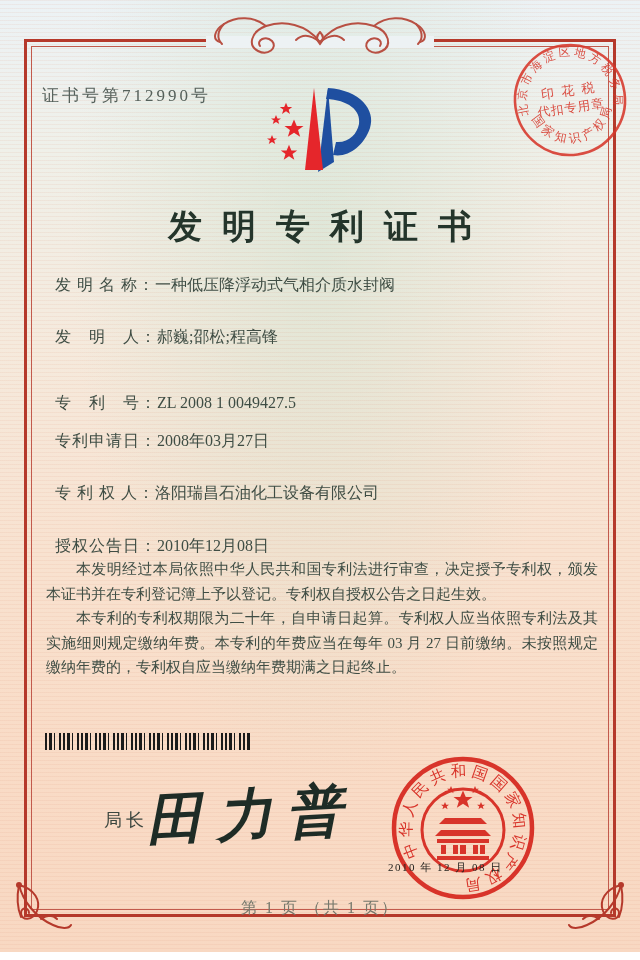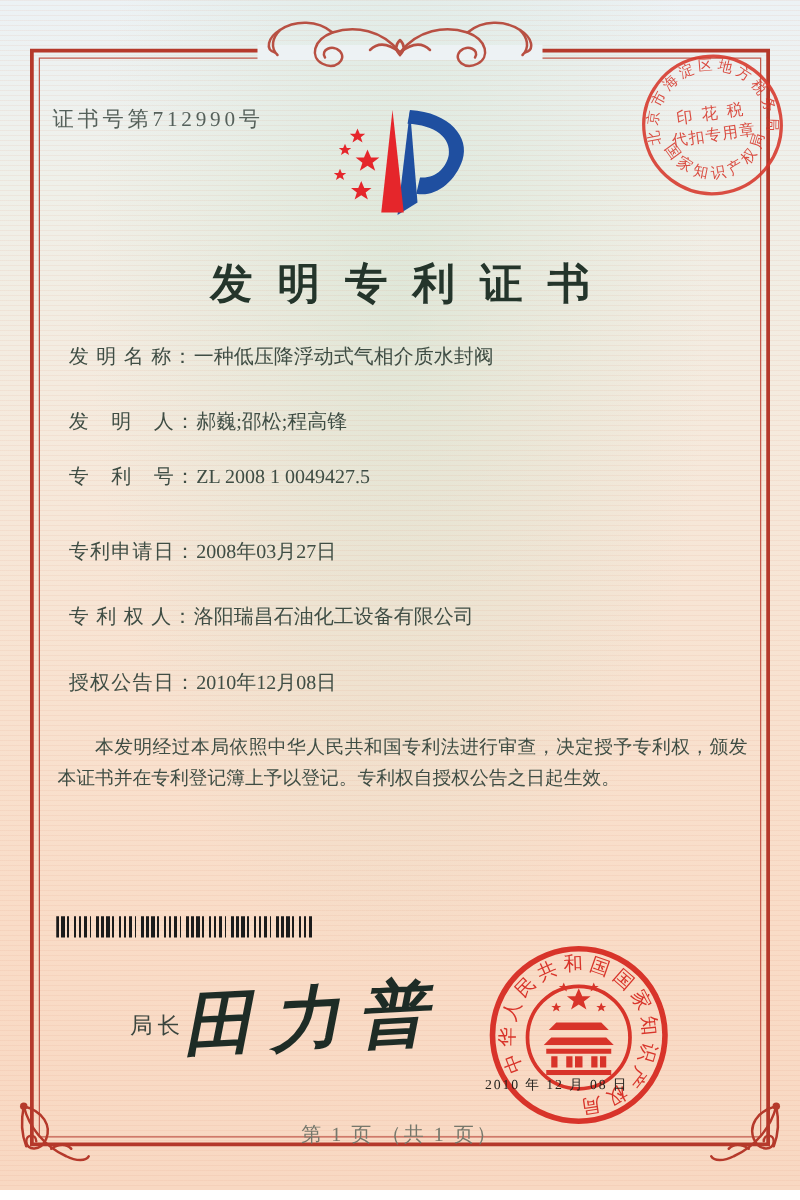--- a/index.html
+++ b/index.html
@@ -24,23 +24,23 @@
   .cert-no{position:absolute;left:42px;top:84px;font-size:17px;color:#55605a;
     letter-spacing:3px;}
   .logo{position:absolute;left:252px;top:78px;width:130px;height:110px;}
   .tax-stamp{position:absolute;left:502px;top:36px;width:136px;height:136px;opacity:.88;}
   .title{position:absolute;left:0;top:188px;width:640px;text-align:center;
     font-size:34px;font-weight:600;color:#24352b;letter-spacing:20px;padding-left:20px;
     box-sizing:border-box;margin-top:16px;}
   
   .field{position:absolute;left:55px;font-size:16px;color:#3f4d44;white-space:nowrap;}
   .field .lbl{letter-spacing:1px;}
-  .f0{top:275px}.f1{top:327px}.f2{top:371px}.f3{top:431px}.f4{top:483px}.f5{top:536px}
+  .f0{top:275px}.f1{top:327px}.f2{top:393px}.f3{top:431px}.f4{top:483px}.f5{top:536px}
   
-  .paras{position:absolute;left:46px;top:586px;width:552px;font-size:15px;
+  .paras{position:absolute;left:46px;top:557px;width:552px;font-size:15px;
     line-height:24.5px;color:#3f4d44;text-align:justify;}
   .paras p{margin:0;text-indent:2em;}
   
   .barcode{position:absolute;left:45px;top:733px;width:206px;height:17px;
     background:repeating-linear-gradient(90deg,
       #1b1b1b 0 2px, transparent 2px 4px,
       #1b1b1b 4px 7px, transparent 7px 9px,
       #1b1b1b 9px 10px, transparent 10px 14px,
       #1b1b1b 14px 16px, transparent 16px 18px);}
   .sig-title{position:absolute;left:104px;top:808px;font-size:18px;color:#3c463f;
@@ -131,20 +131,21 @@
 
   <div class="field f0"><span class="lbl">发 明 名 称：</span><span>一种低压降浮动式气相介质水封阀</span></div>
   <div class="field f1"><span class="lbl">发　明　人：</span><span>郝巍;邵松;程高锋</span></div>
   <div class="field f2"><span class="lbl">专　利　号：</span><span>ZL 2008 1 0049427.5</span></div>
   <div class="field f3"><span class="lbl">专利申请日：</span><span>2008年03月27日</span></div>
   <div class="field f4"><span class="lbl">专 利 权 人：</span><span>洛阳瑞昌石油化工设备有限公司</span></div>
   <div class="field f5"><span class="lbl">授权公告日：</span><span>2010年12月08日</span></div>
 
   <div class="paras">
     <p>本发明经过本局依照中华人民共和国专利法进行审查，决定授予专利权，颁发本证书并在专利登记簿上予以登记。专利权自授权公告之日起生效。</p>
+    <p>本专利的专利权期限为二十年，自申请日起算。专利权人应当依照专利法及其实施细则规定缴纳年费。本专利的年费应当在每年 03 月 27 日前缴纳。未按照规定缴纳年费的，专利权自应当缴纳年费期满之日起终止。</p>
   </div>
 
   <div class="barcode"></div>
 
   <div class="sig-title">局长</div>
   <div class="sig-name">田力普</div>
 
   <svg class="seal" viewBox="0 0 160 178">
     <defs>
       <path id="star2" d="M0,-10 L2.94,-3.09 10,-3.09 4.28,1.18 6.47,8.09 0,3.82 -6.47,8.09 -4.28,1.18 -10,-3.09 -2.94,-3.09 Z"></path>

